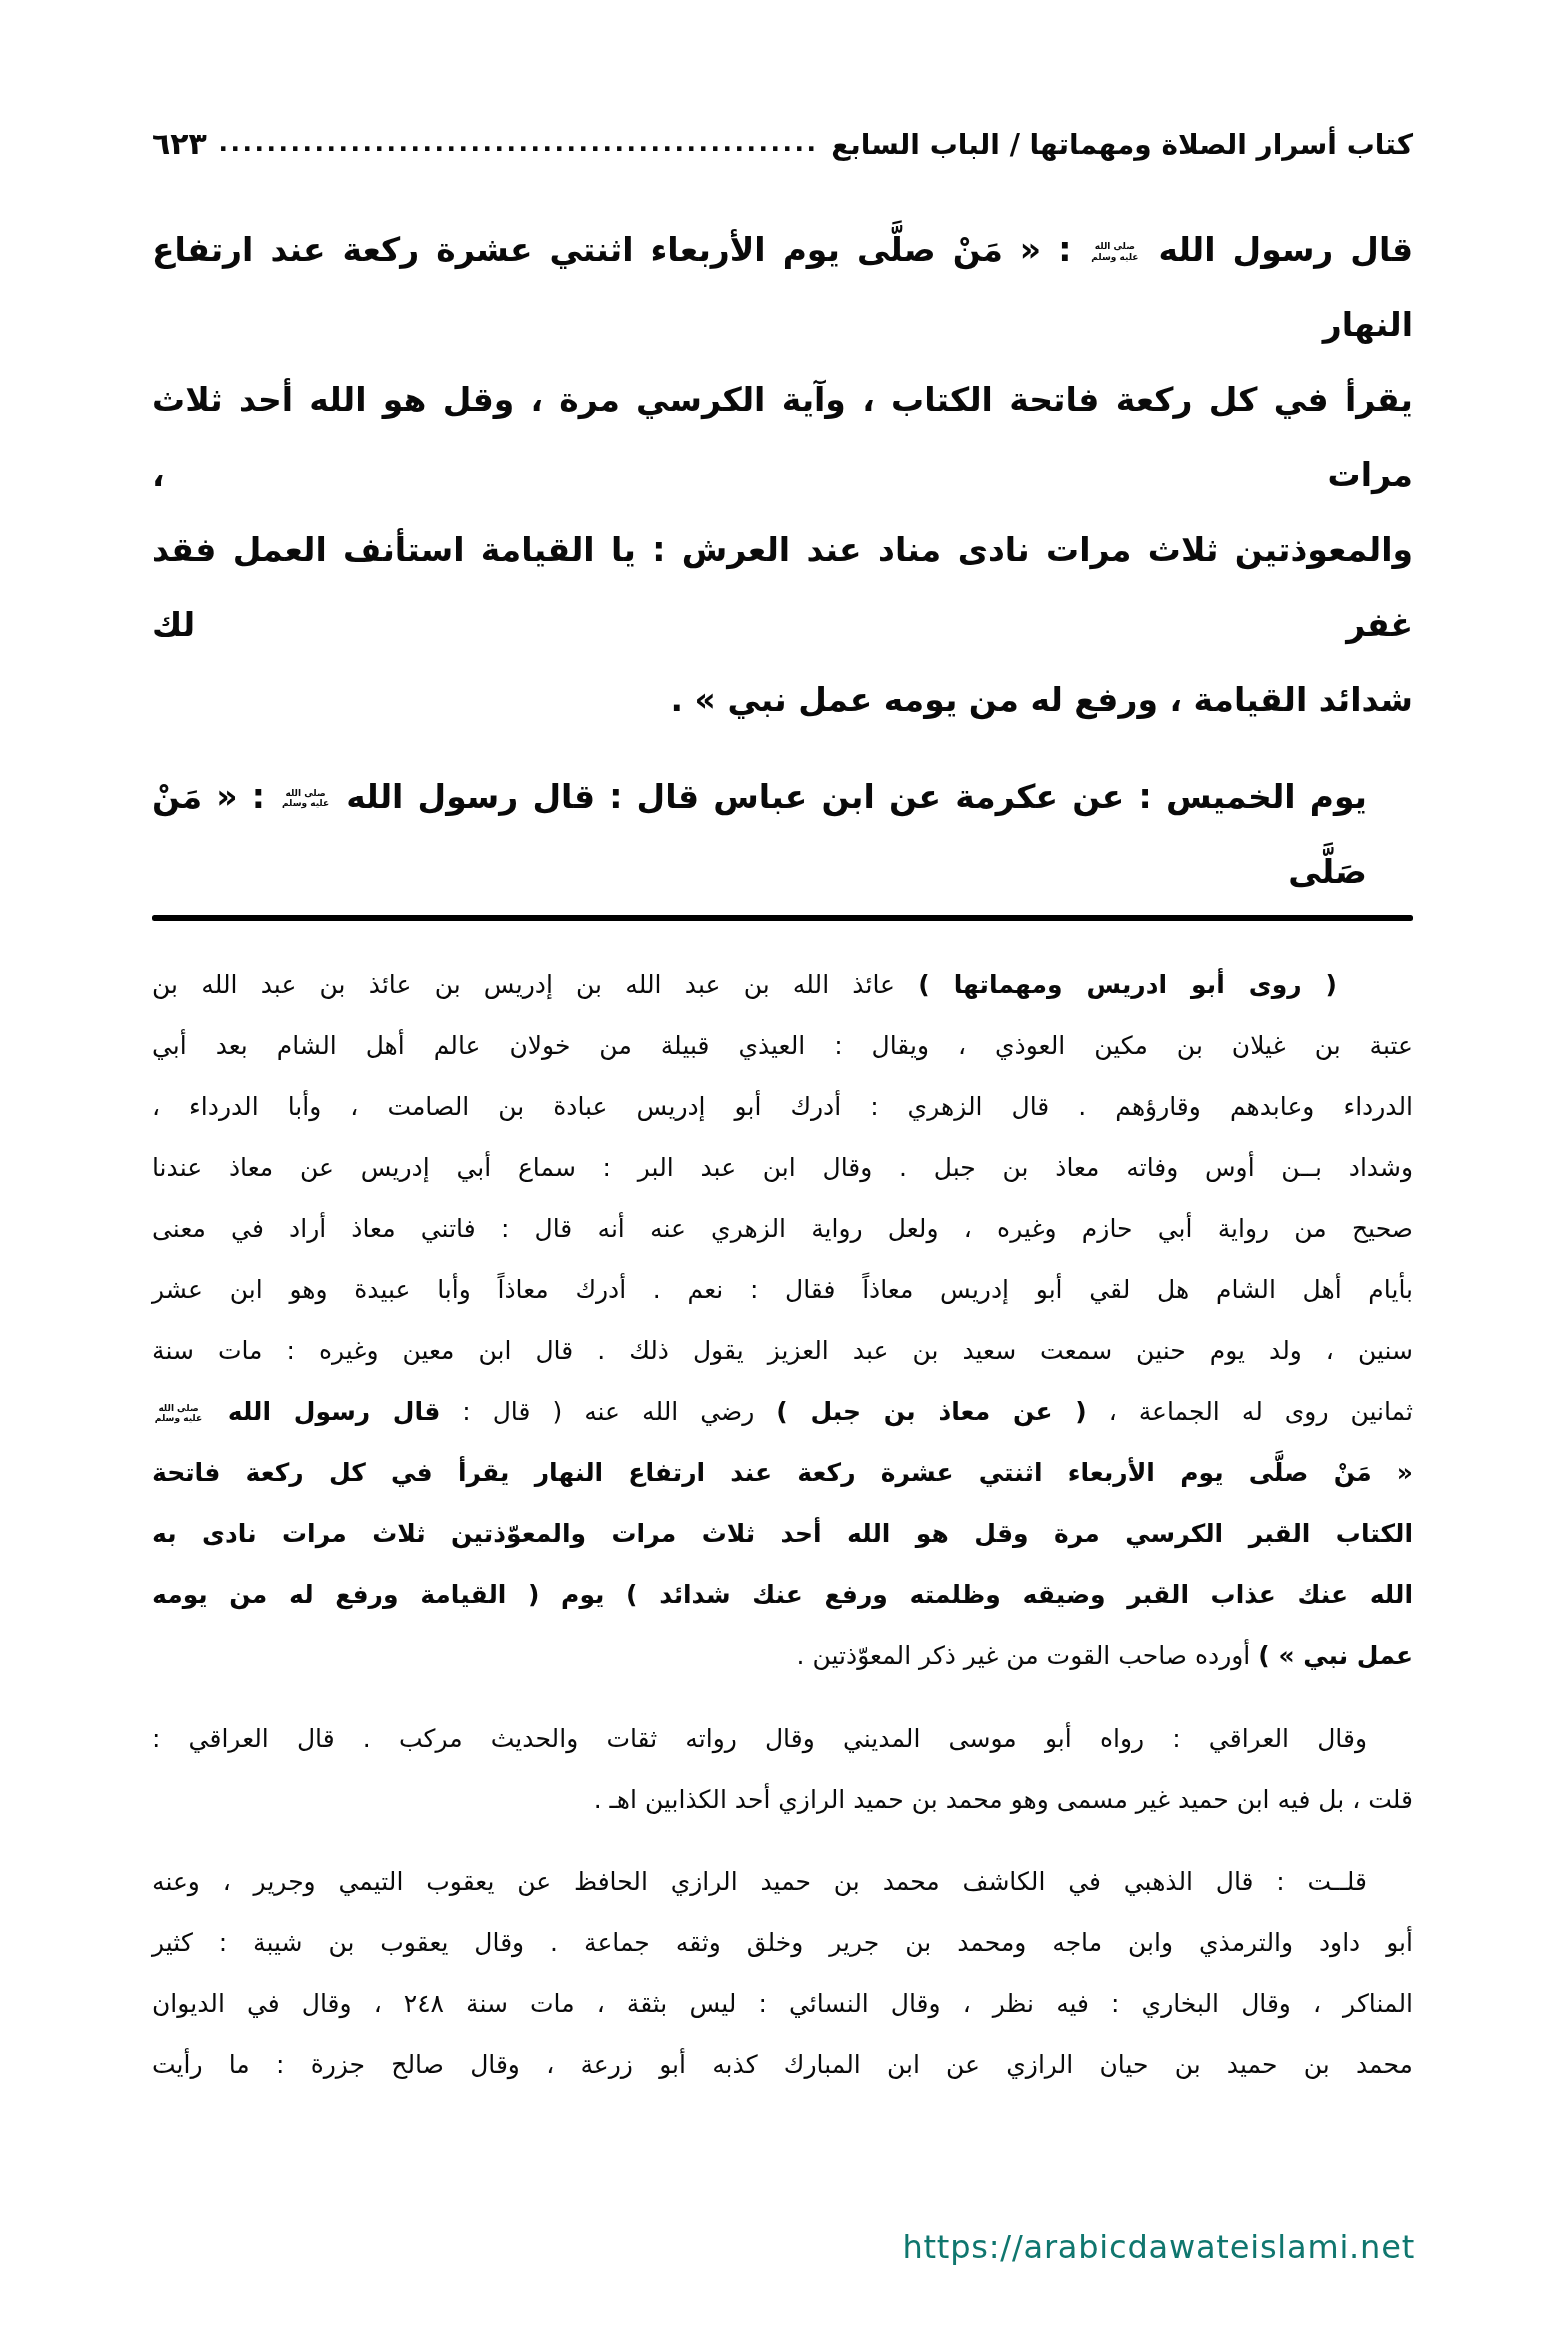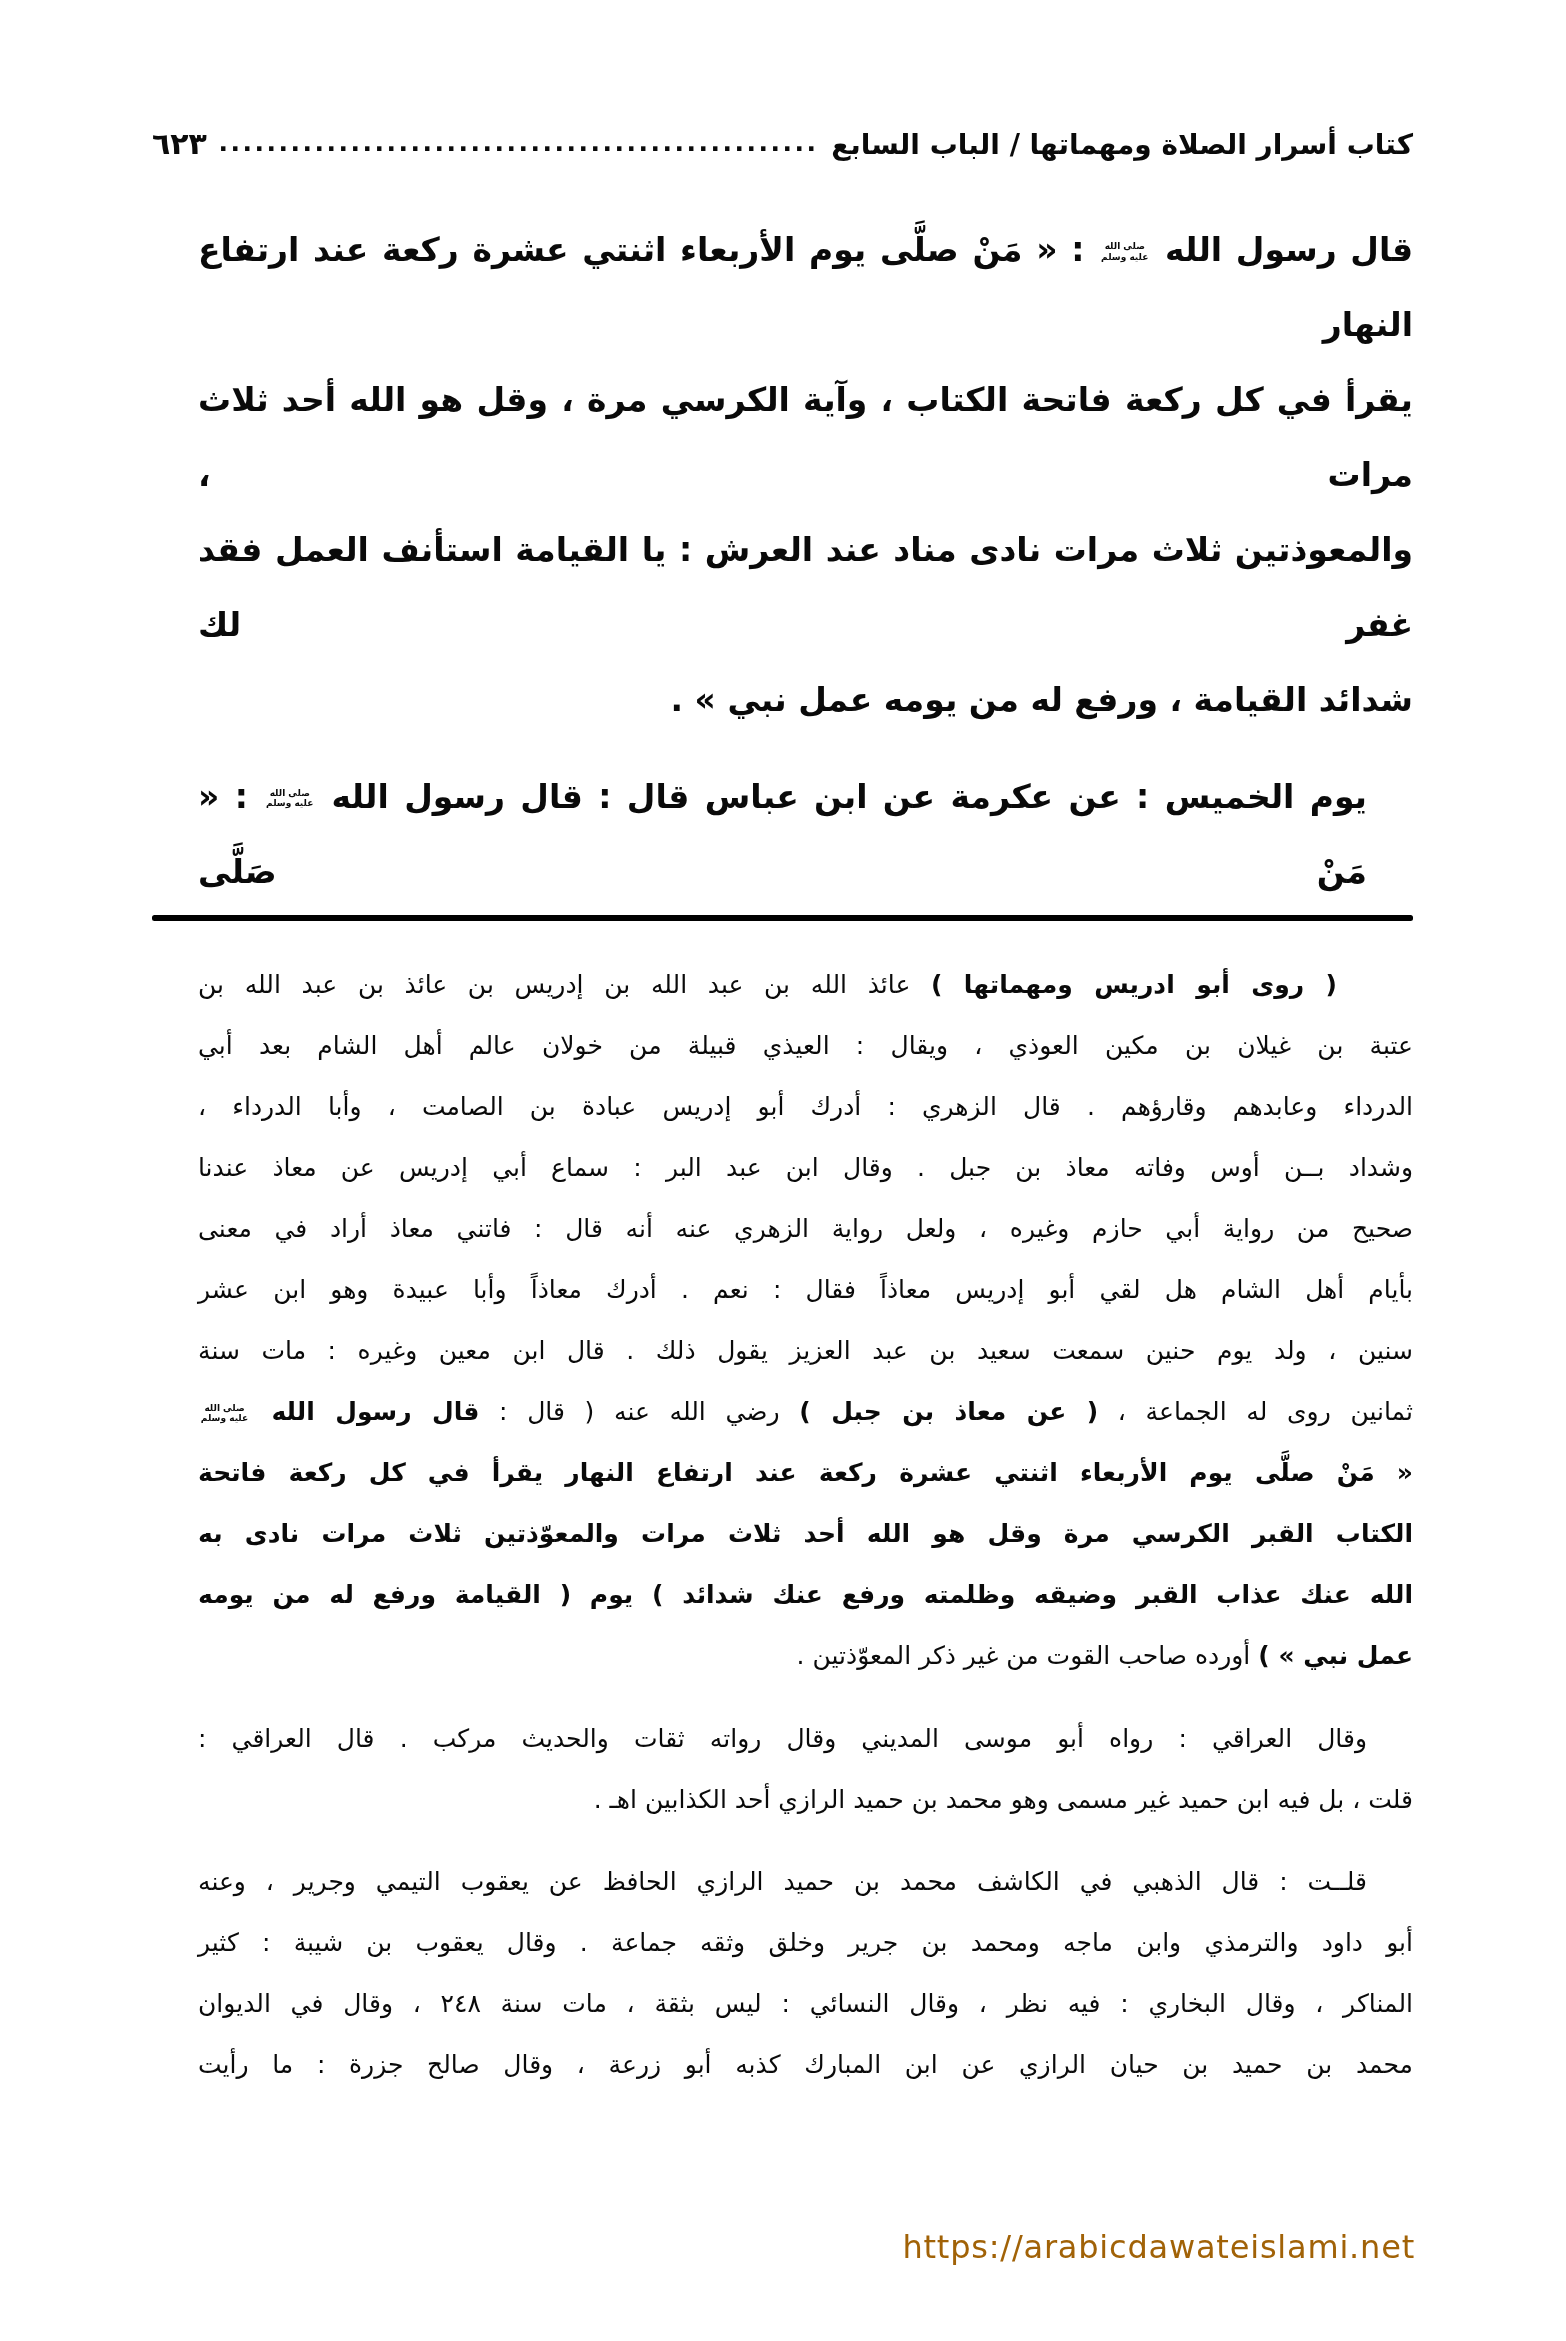--- a/index.html
+++ b/index.html
@@ -38,21 +38,21 @@
   .sep{
     height:5.8px;background:#000;
     margin-top:6.6px;border-radius:2.5px;
   }
   
   .fnote{
     margin-top:33px;
     font-size:25px;font-weight:400;
     line-height:61px;
   }
-  .para{margin-top:21.6px;margin-left:46px;}
+  .para{margin-top:21.6px;}
   .para:first-child{margin-top:0;}
   .line{
     text-align:justify;
     text-align-last:justify;
   }
   .line.last{text-align-last:right;}
   .ind-sm{padding-right:46px;}
   .ind-lg{padding-right:76px;}
   .b{font-weight:700;}
   
@@ -64,21 +64,21 @@
     vertical-align:middle;
     font-weight:700;
     margin:0 2.5px;
   }
   
   .wm{
     position:absolute;
     right:151px;bottom:76px;
     direction:ltr;
     font-size:32px;letter-spacing:0.8px;
-    color:#a16207;
+    color:#0f766e;
     margin-left:36px;
   }
 </style>
 </head>
 <body>
 
 <div class="page">
   <div class="content">
 
     <div class="hdr">

